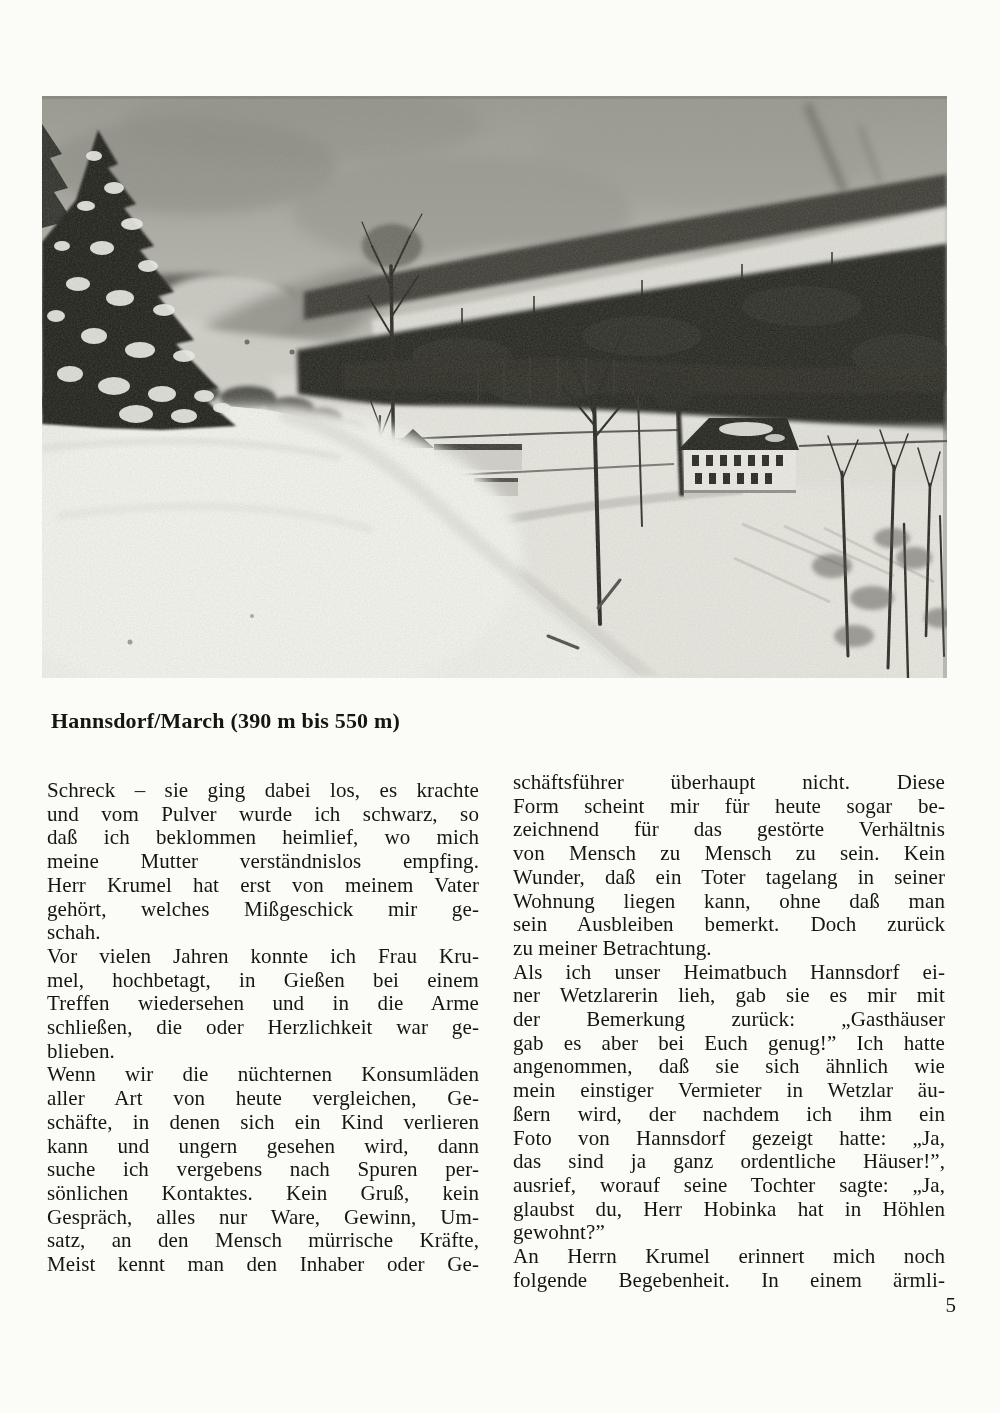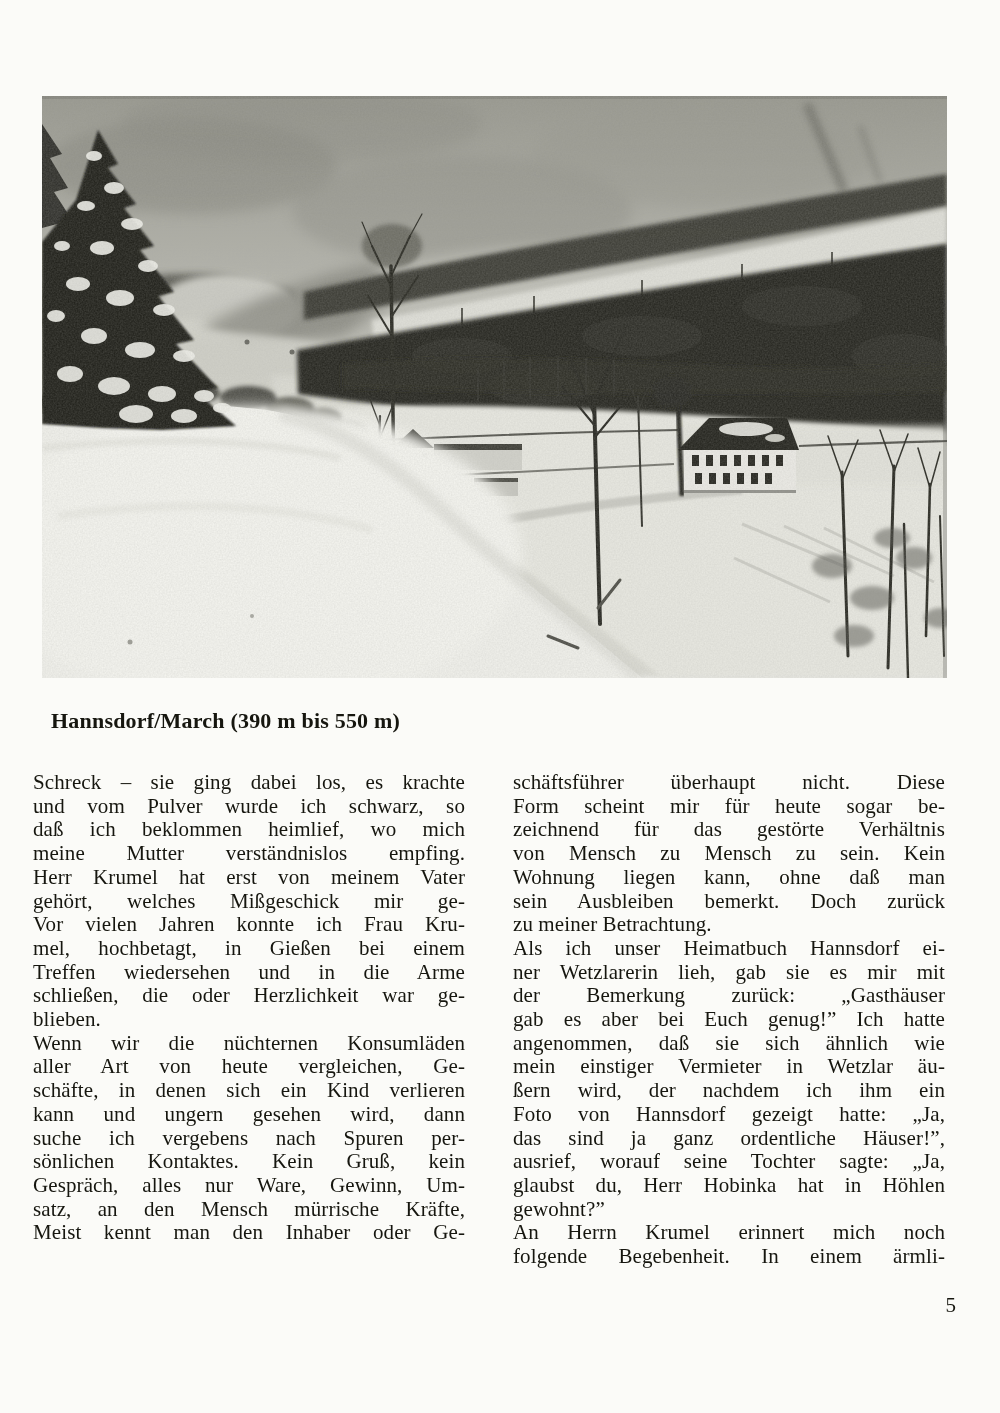--- a/index.html
+++ b/index.html
@@ -8,21 +8,21 @@
     background:#fbfbf8;overflow:hidden;
     font-family:"Liberation Serif","DejaVu Serif",serif;color:#16160f;
   }
   .photo{position:absolute;left:42px;top:96px;width:905px;height:582px;margin:0;}
   .photo svg{display:block;width:100%;height:100%;}
   .caption{
     position:absolute;left:51px;top:708px;margin:0;
     font-size:22px;font-weight:700;letter-spacing:.2px;white-space:nowrap;
   }
   .col{position:absolute;top:771px;font-size:21px;line-height:23.7px;}
-  .col-left{left:33px;width:432px;}
+  .col-left{left:47px;width:432px;margin-top:8px;}
   .col-right{left:513px;width:432px;}
   .line{text-align:justify;text-align-last:justify;letter-spacing:.1px;}
   .line.para-end{text-align-last:left;}
   .page-number{position:absolute;left:880px;top:1293px;width:76px;text-align:right;font-size:21px;}
 </style>
 </head>
 <body>
 
 <div class="page">
 
@@ -293,40 +293,42 @@
 
   <h2 class="caption">Hannsdorf/March (390 m bis 550 m)</h2>
 
   <div class="col col-left">
       <div class="line">Schreck – sie ging dabei los, es krachte</div>
       <div class="line">und vom Pulver wurde ich schwarz, so</div>
       <div class="line">daß ich beklommen heimlief, wo mich</div>
       <div class="line">meine Mutter verständnislos empfing.</div>
       <div class="line">Herr Krumel hat erst von meinem Vater</div>
       <div class="line">gehört, welches Mißgeschick mir ge-</div>
+      <div class="line para-end">schah.</div>
       <div class="line">Vor vielen Jahren konnte ich Frau Kru-</div>
       <div class="line">mel, hochbetagt, in Gießen bei einem</div>
       <div class="line">Treffen wiedersehen und in die Arme</div>
       <div class="line">schließen, die oder Herzlichkeit war ge-</div>
       <div class="line para-end">blieben.</div>
       <div class="line">Wenn wir die nüchternen Konsumläden</div>
       <div class="line">aller Art von heute vergleichen, Ge-</div>
       <div class="line">schäfte, in denen sich ein Kind verlieren</div>
       <div class="line">kann und ungern gesehen wird, dann</div>
       <div class="line">suche ich vergebens nach Spuren per-</div>
       <div class="line">sönlichen Kontaktes. Kein Gruß, kein</div>
       <div class="line">Gespräch, alles nur Ware, Gewinn, Um-</div>
       <div class="line">satz, an den Mensch mürrische Kräfte,</div>
       <div class="line">Meist kennt man den Inhaber oder Ge-</div>
     </div>
   <div class="col col-right">
       <div class="line">schäftsführer überhaupt nicht. Diese</div>
       <div class="line">Form scheint mir für heute sogar be-</div>
       <div class="line">zeichnend für das gestörte Verhältnis</div>
       <div class="line">von Mensch zu Mensch zu sein. Kein</div>
+      <div class="line">Wunder, daß ein Toter tagelang in seiner</div>
       <div class="line">Wohnung liegen kann, ohne daß man</div>
       <div class="line">sein Ausbleiben bemerkt. Doch zurück</div>
       <div class="line para-end">zu meiner Betrachtung.</div>
       <div class="line">Als ich unser Heimatbuch Hannsdorf ei-</div>
       <div class="line">ner Wetzlarerin lieh, gab sie es mir mit</div>
       <div class="line">der Bemerkung zurück: „Gasthäuser</div>
       <div class="line">gab es aber bei Euch genug!” Ich hatte</div>
       <div class="line">angenommen, daß sie sich ähnlich wie</div>
       <div class="line">mein einstiger Vermieter in Wetzlar äu-</div>
       <div class="line">ßern wird, der nachdem ich ihm ein</div>

